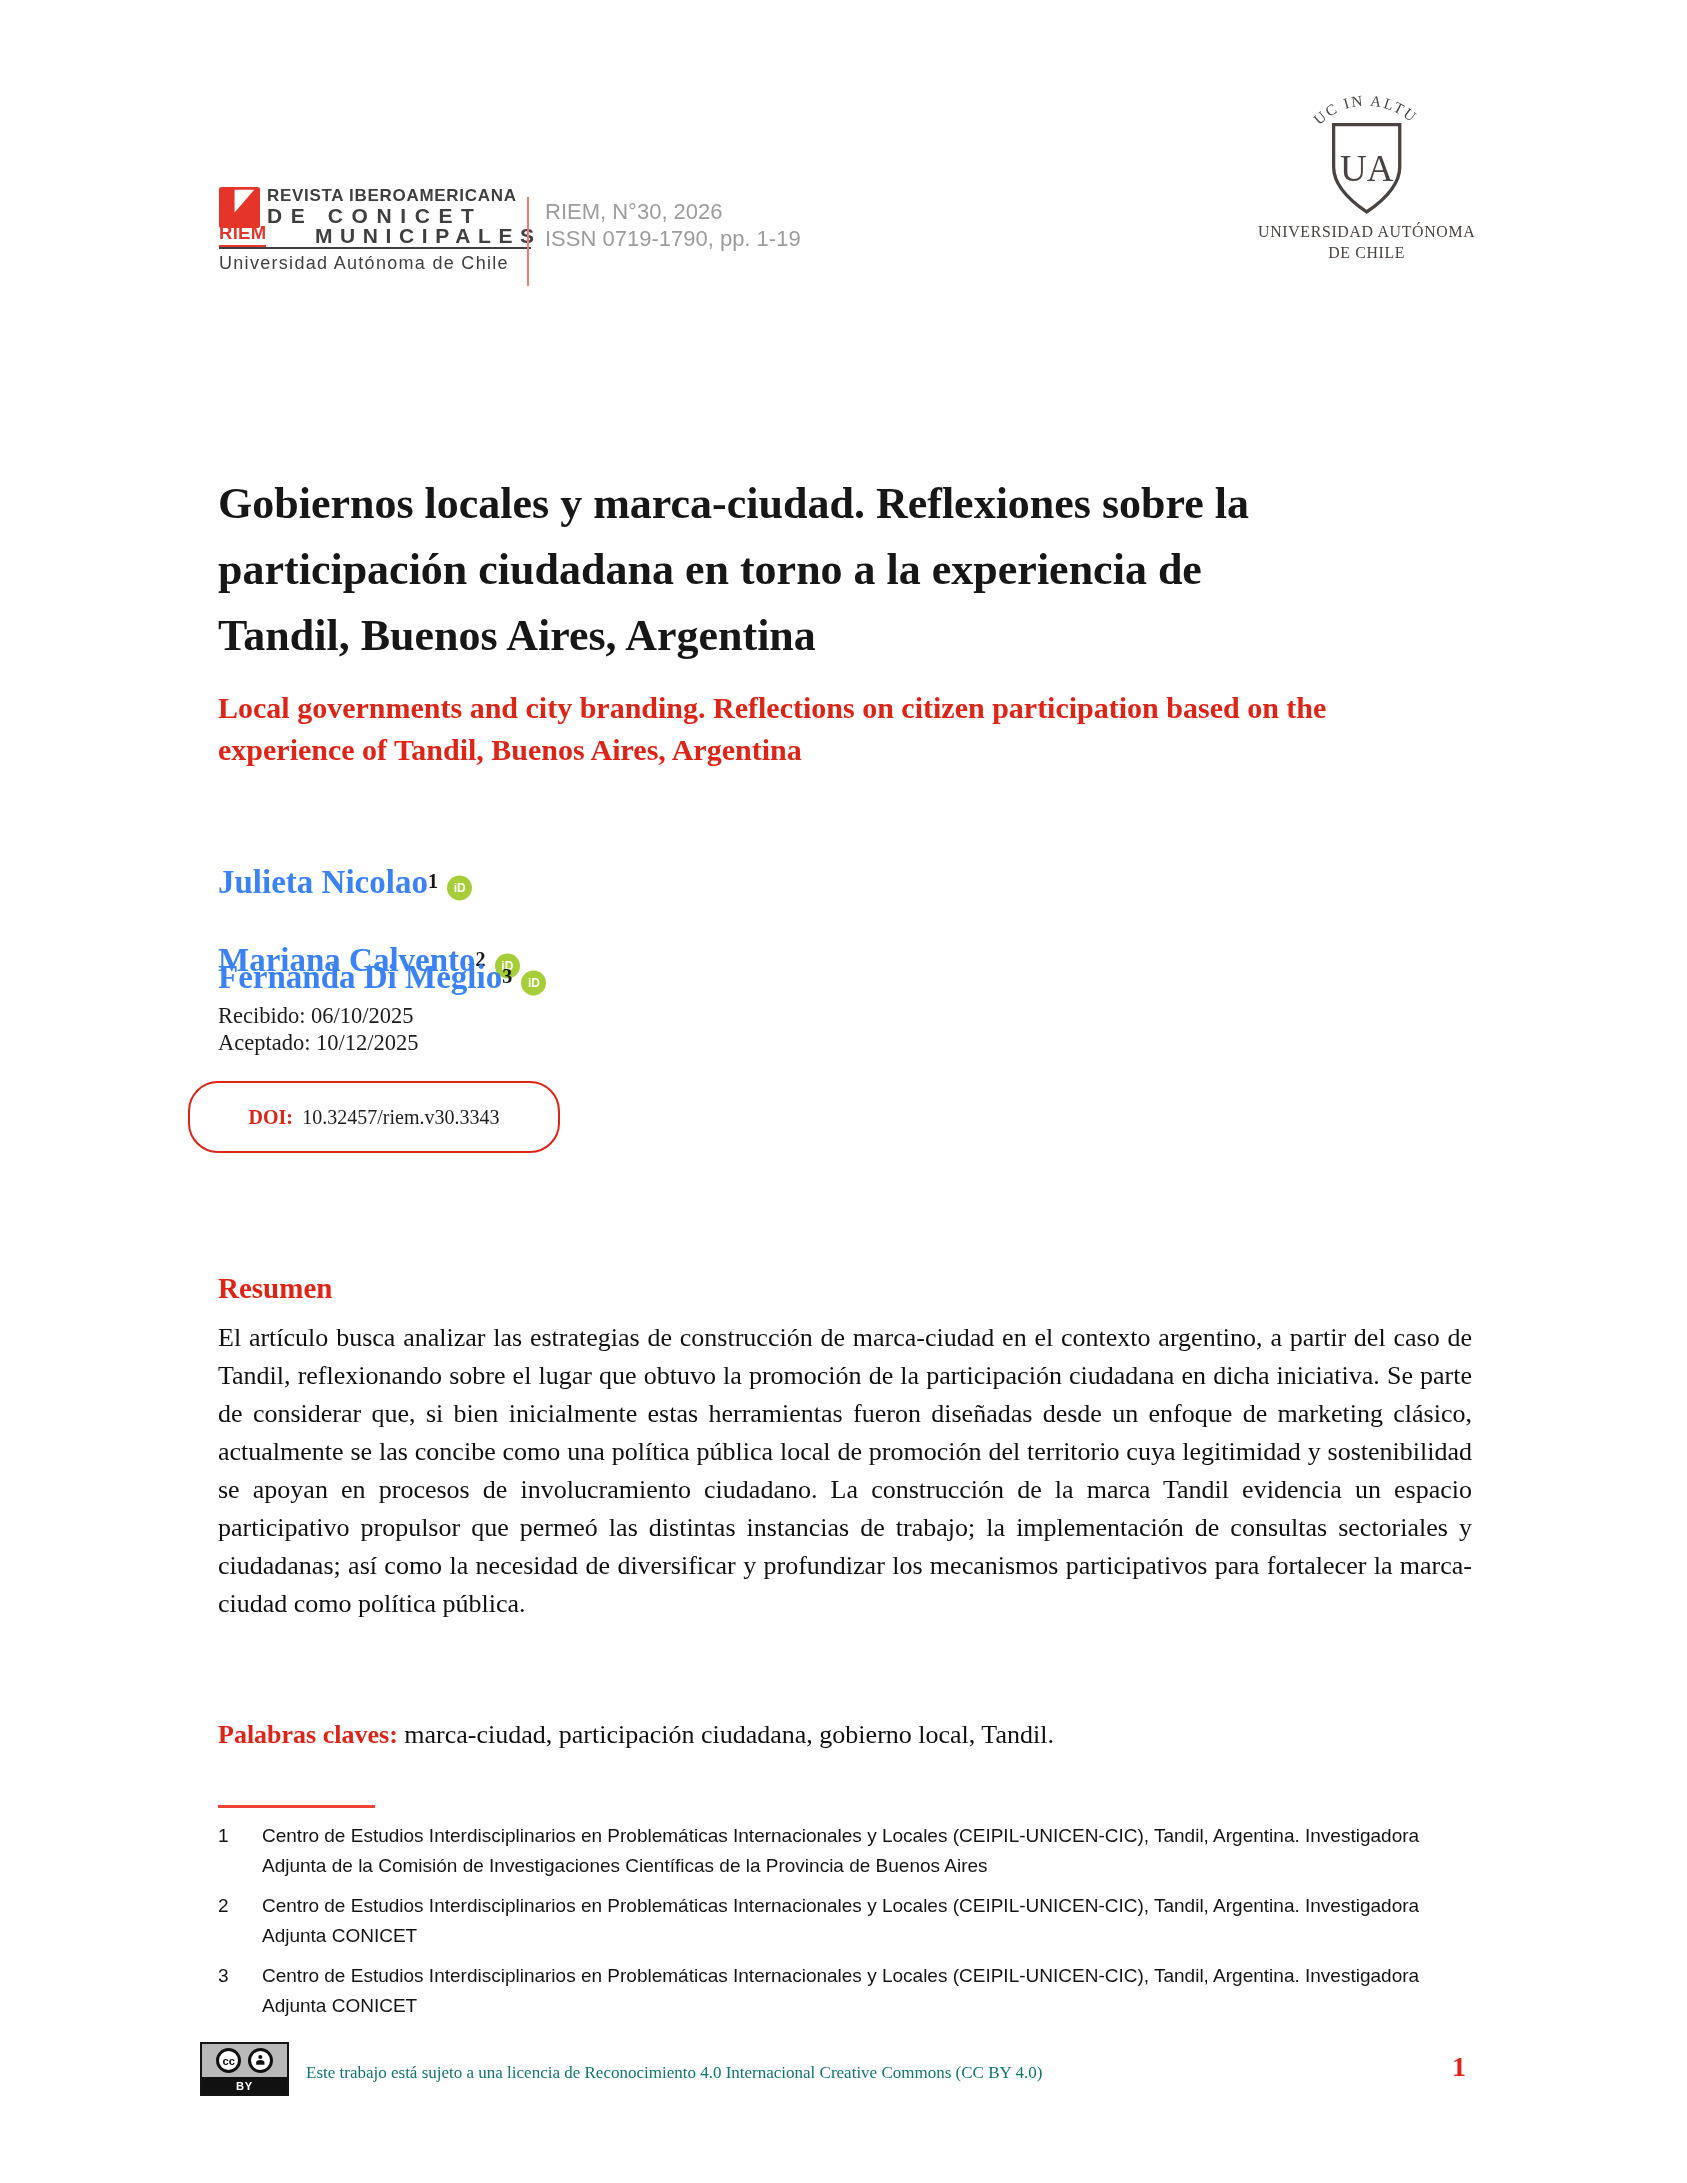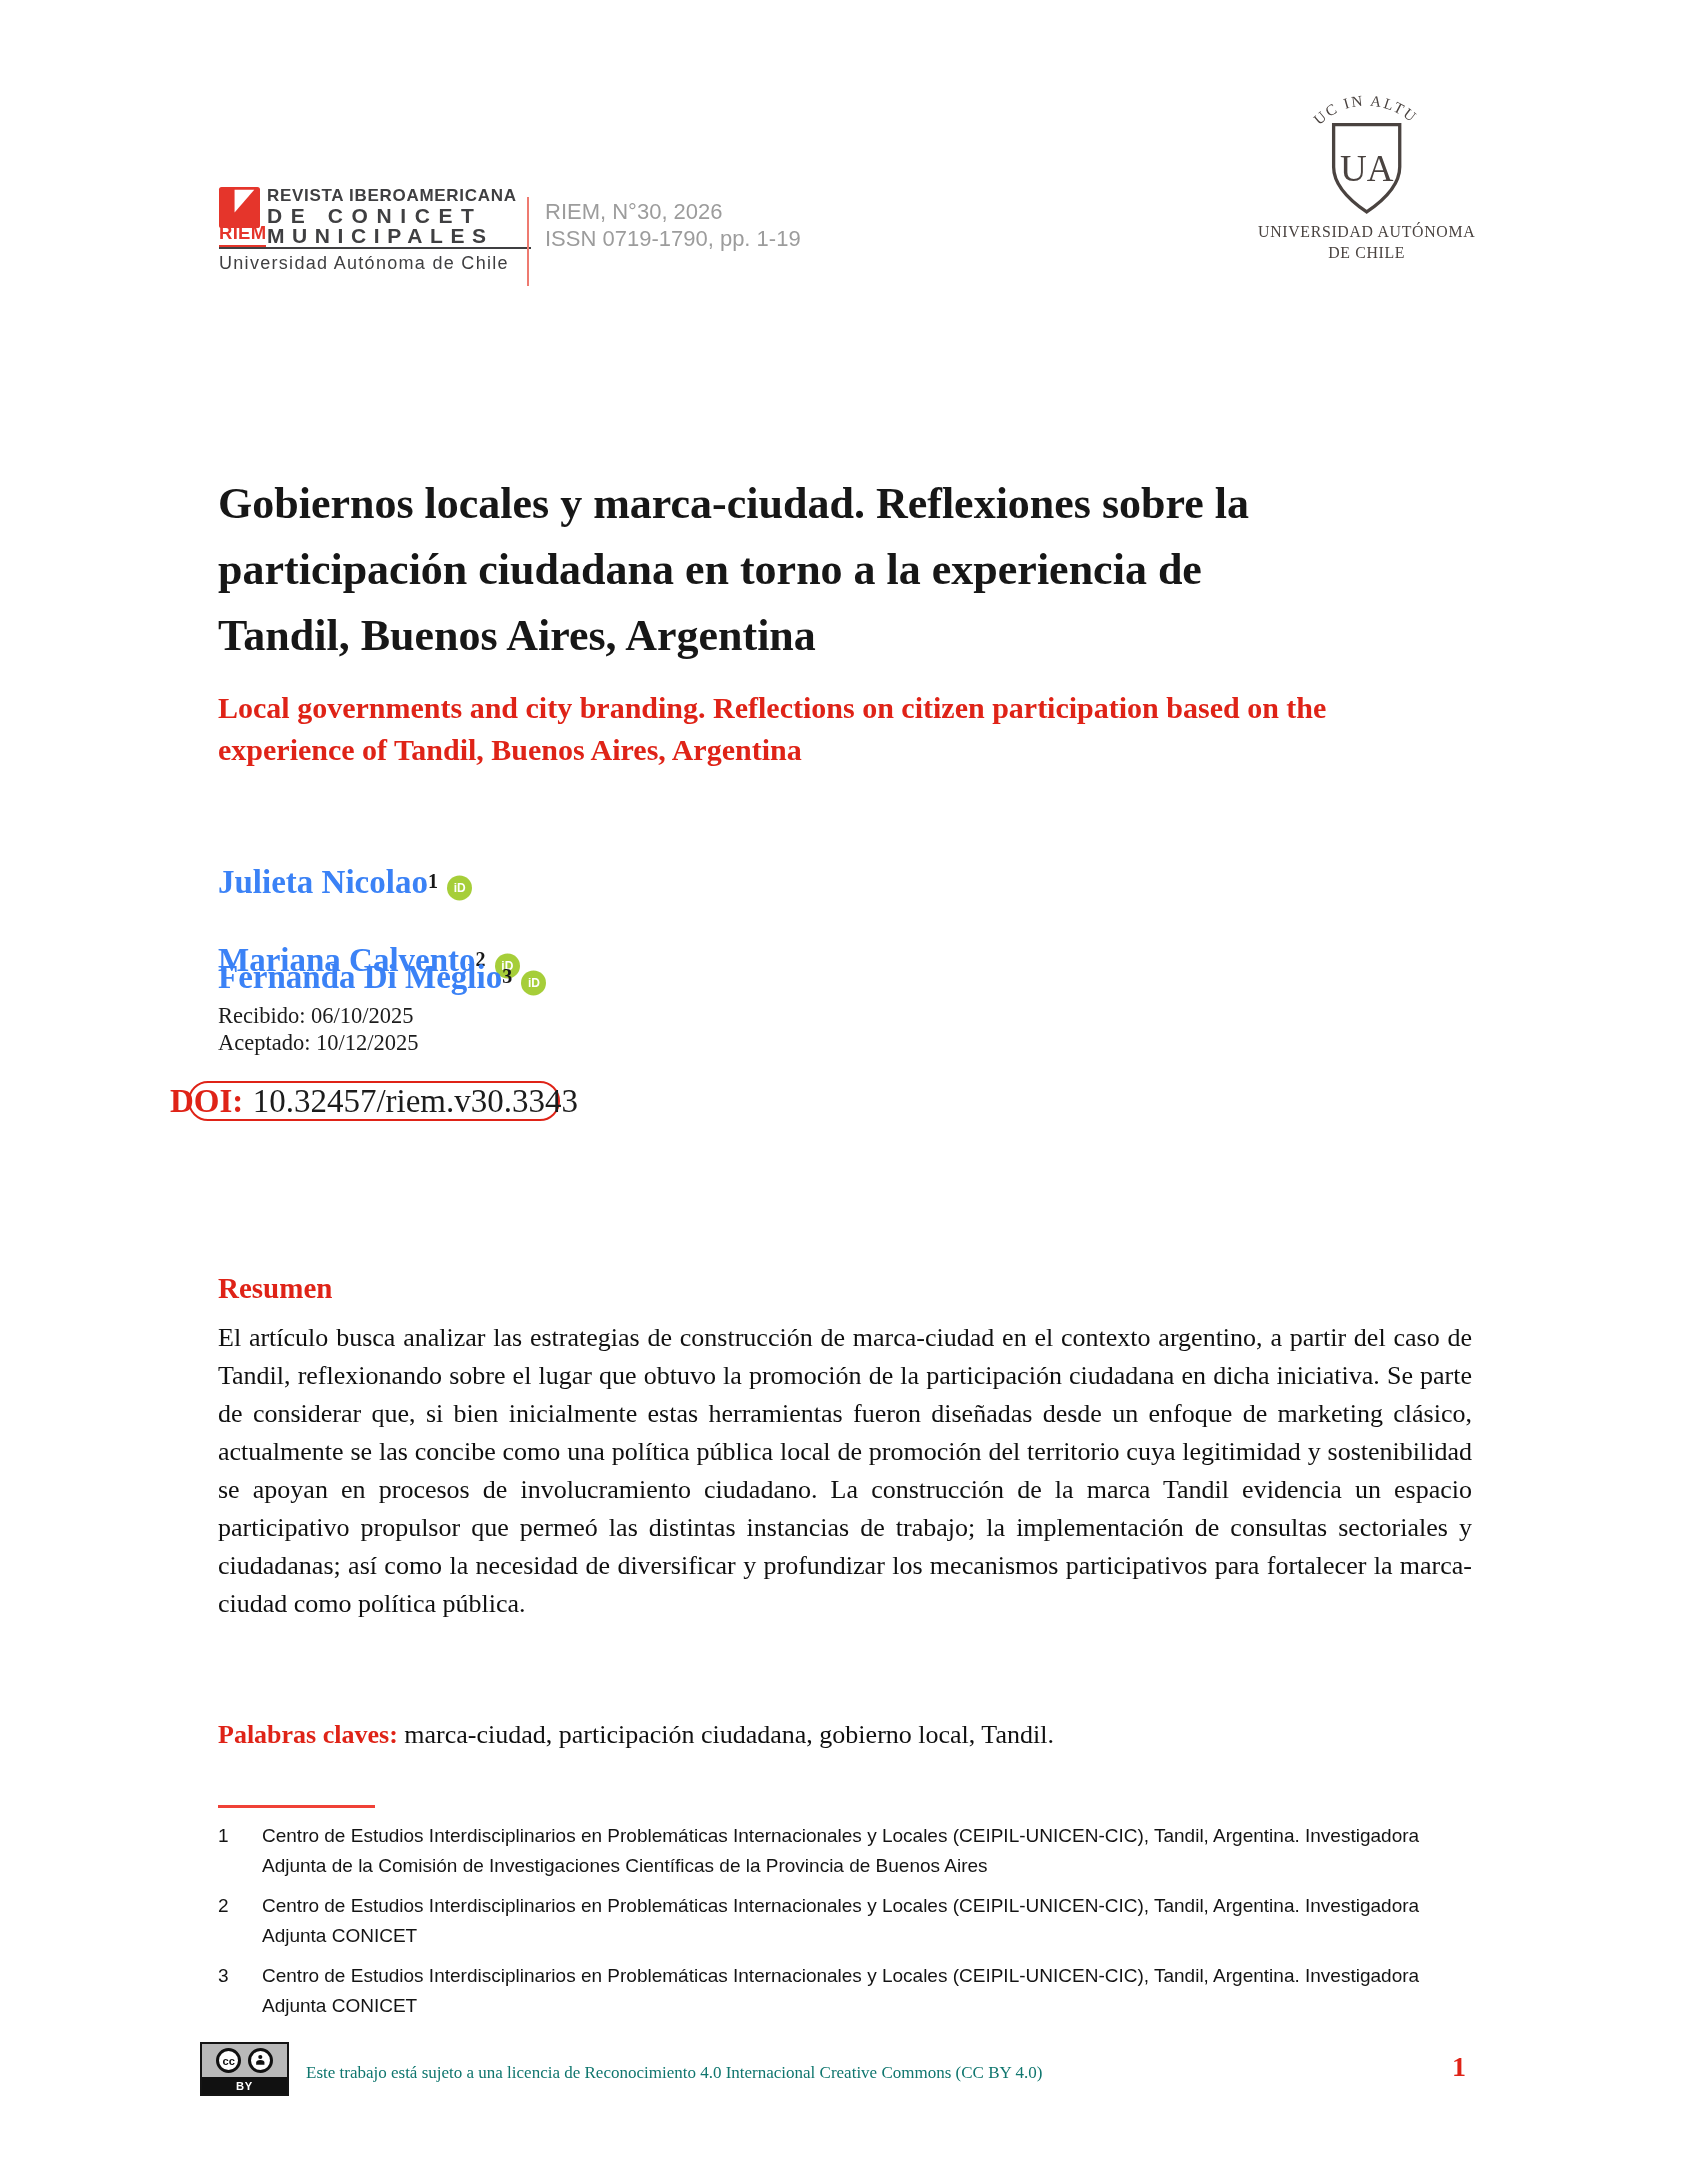--- a/index.html
+++ b/index.html
@@ -27,21 +27,21 @@
   }
   .riem-word {
     left: 219px; top: 222px;
     font-family: "Liberation Sans", "DejaVu Sans", sans-serif;
     font-size: 18.5px; font-weight: 800; letter-spacing: 0.3px;
     color: #e5352b; border-bottom: 2.6px solid #e5352b; padding-bottom: 1.3px;
   }
   .logo-name { left: 267px; top: 187px; font-family: "Liberation Sans", "DejaVu Sans", sans-serif; color: #3f3f41; white-space: nowrap; }
   .logo-name .l1 { font-size: 17px; font-weight: 600; letter-spacing: 0.7px;  line-height: 18.5px; }
   .logo-name .l2 { font-size: 21px; font-weight: 800; letter-spacing: 8.6px; line-height: 20.5px; }
-  .logo-name .l3 { font-size: 21px; font-weight: 800; letter-spacing: 7.6px; line-height: 20.5px; }
+  .logo-name .l3 { font-size: 21px; font-weight: 800; letter-spacing: 7.6px; line-height: 20.5px; margin-left: 48px; }
   .logo-rule { left: 219px; top: 247px; width: 312px; height: 2px; background: #3f3f41; }
   .logo-univ {
     left: 219px; top: 253px;
     font-family: "Liberation Sans", "DejaVu Sans", sans-serif;
     font-size: 18px; font-weight: 500; letter-spacing: 1.3px; color: #3f3f41; white-space: nowrap;
   }
   .hdr-divider { left: 527px; top: 197px; width: 2px; height: 89px; background: #ee7a70; }
   .issue-info {
     left: 545px; top: 198px;
     font-family: "Liberation Sans", "DejaVu Sans", sans-serif;
@@ -66,24 +66,24 @@
   .orcid {
     display: inline-flex; align-items: center; justify-content: center;
     width: 25px; height: 25px; border-radius: 50%;
     background: #a6ce39; color: #ffffff;
     font-family: "Liberation Sans", "DejaVu Sans", sans-serif;
     font-size: 12px; font-weight: 700;
     margin-left: 9.3px; transform: translateY(-2.6px); vertical-align: middle;
   }
   .date-line { left: 218px; font-size: 22.5px; line-height: 28px; color: #1c1c1c; }
   .doi-pill {
-    left: 188px; top: 1081px; width: 372px; height: 40px;
+    left: 188px; top: 1081px; width: 372px; height: 72px;
     border: 2.6px solid #df2317; border-radius: 30px;
     display: flex; align-items: center; justify-content: center;
-    font-size: 33px; white-space: nowrap;
+    font-size: 20px; white-space: nowrap;
   }
   .doi-pill .doi-label { color: #df2317; font-weight: 700; margin-right: 9.3px; }
   .doi-pill .doi-value { color: #1c1c1c; }
 
   
   .resumen-h { left: 218px; top: 1272px; font-size: 29px; font-weight: 700; color: #df2317; }
   .abstract-p {
     left: 218px; top: 1319px; width: 1254px;
     font-size: 26px; line-height: 38px; text-align: justify; color: #101010;
   }

